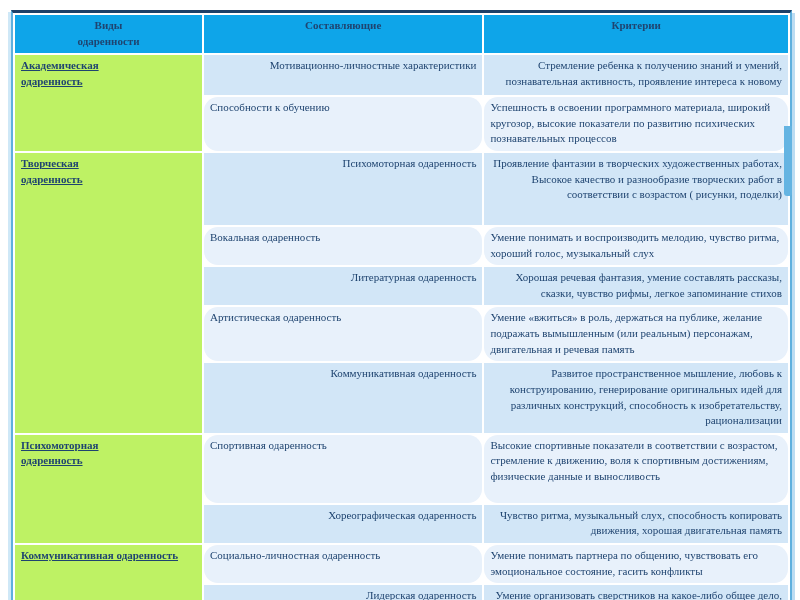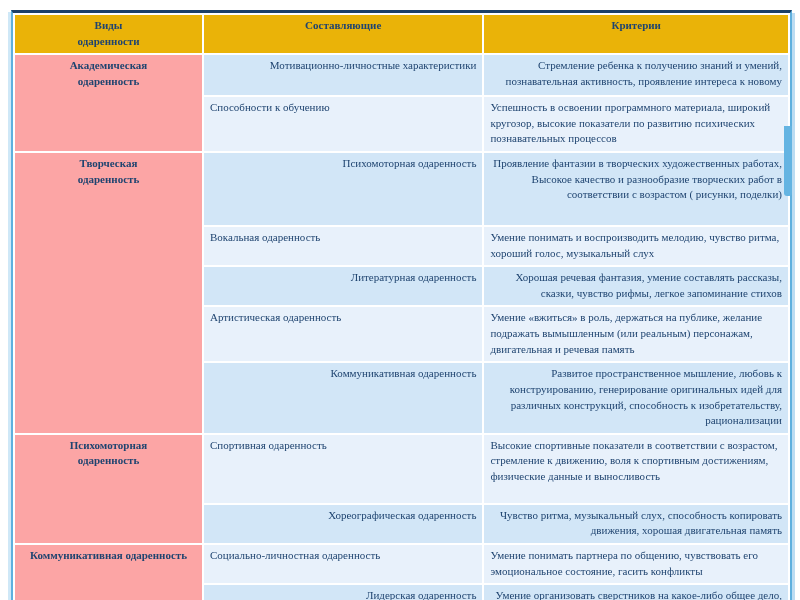--- a/index.html
+++ b/index.html
@@ -36,39 +36,40 @@
   }
   table.gift td, table.gift th {
     padding: 3px 6px 4px 6px;
     vertical-align: top;
     font-size: 11px;
     line-height: 1.42;
     color: #1f4470;
     word-wrap: break-word;
   }
   th.head {
-    background: #eab308;
+    background: #0ea5e9;
     color: #17375e;
     font-weight: bold;
     text-align: center;
     vertical-align: top;
     white-space: pre-line;
     font-size: 11.5px;
   }
   td.section {
-    background: #fca5a5;
+    background: #bef264;
     color: #17375e;
     font-weight: bold;
-    text-align: center;
+    text-align: left;
     vertical-align: top;
     white-space: pre-line;
     font-size: 11.5px;
+    text-decoration: underline;
   }
   td.band-a { background: #d2e6f7; text-align: right; }
-  td.band-b { background: #e8f1fb; }
+  td.band-b { background: #e8f1fb; border-radius: 14px; }
   .edge-accent {
     position: absolute;
     left: 784px;
     top: 126px;
     width: 8px;
     height: 70px;
     background: #64b4e2;
     border-radius: 0 0 3px 3px;
   }
 </style>

